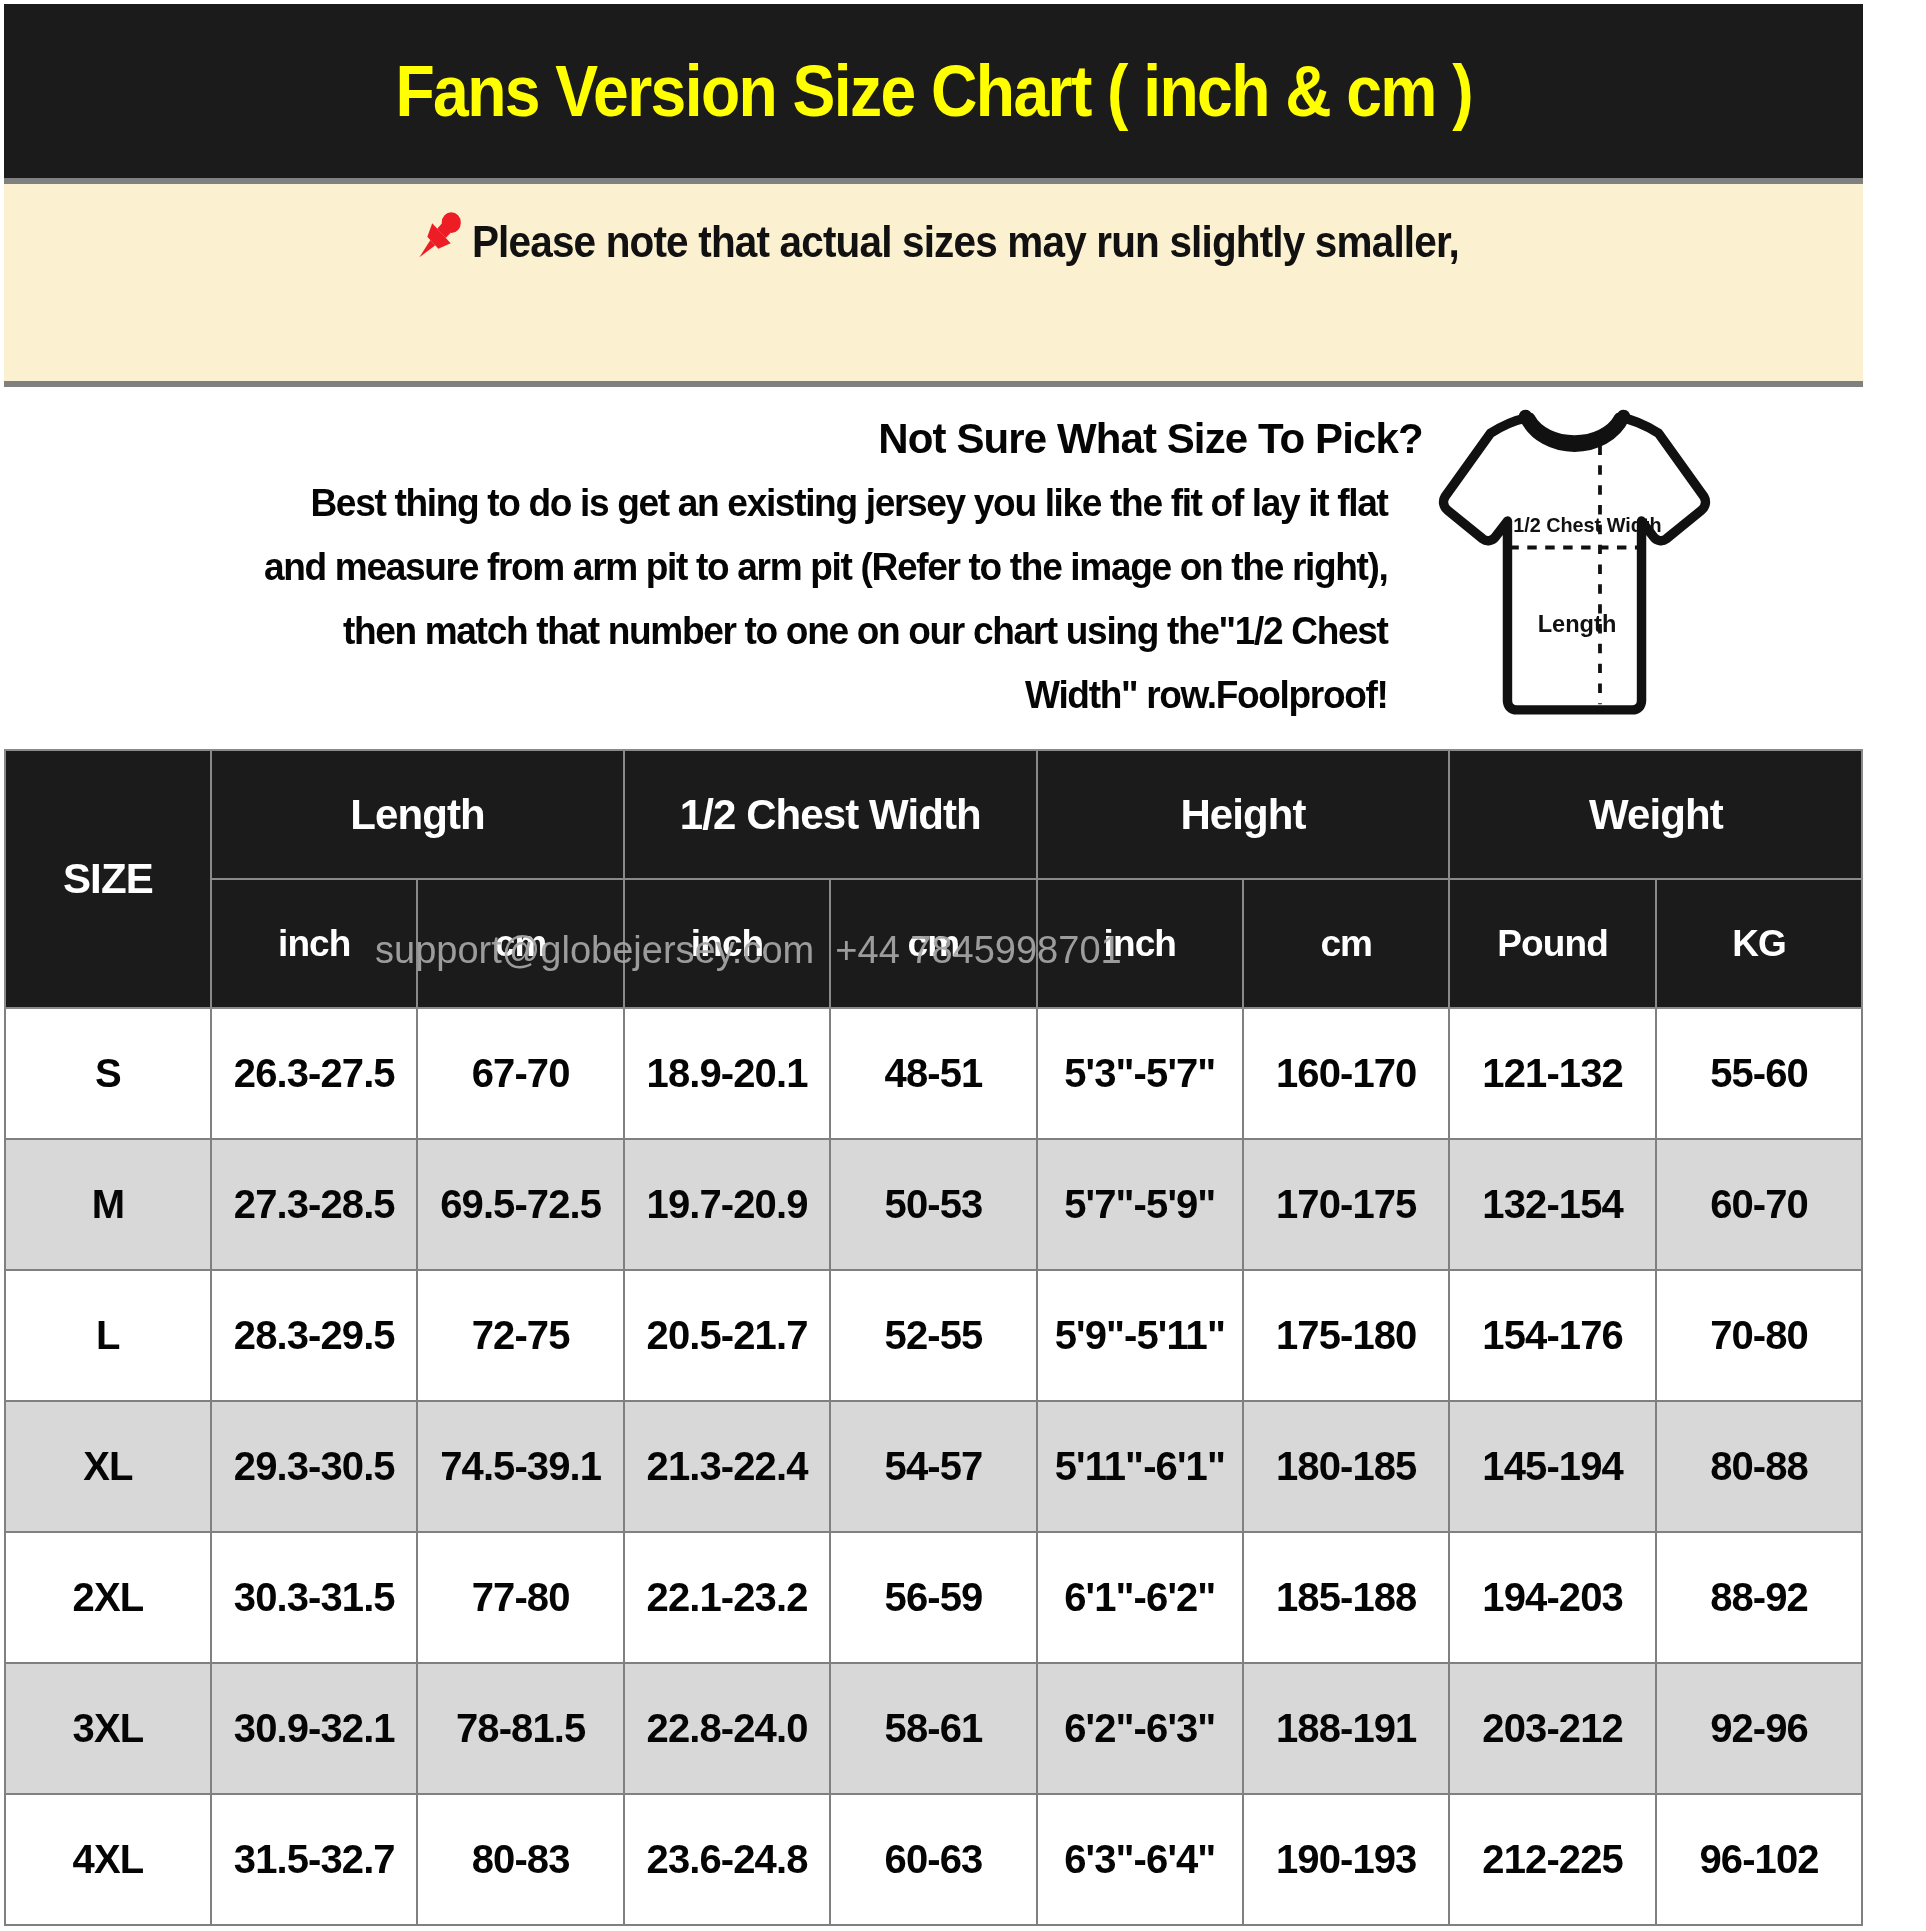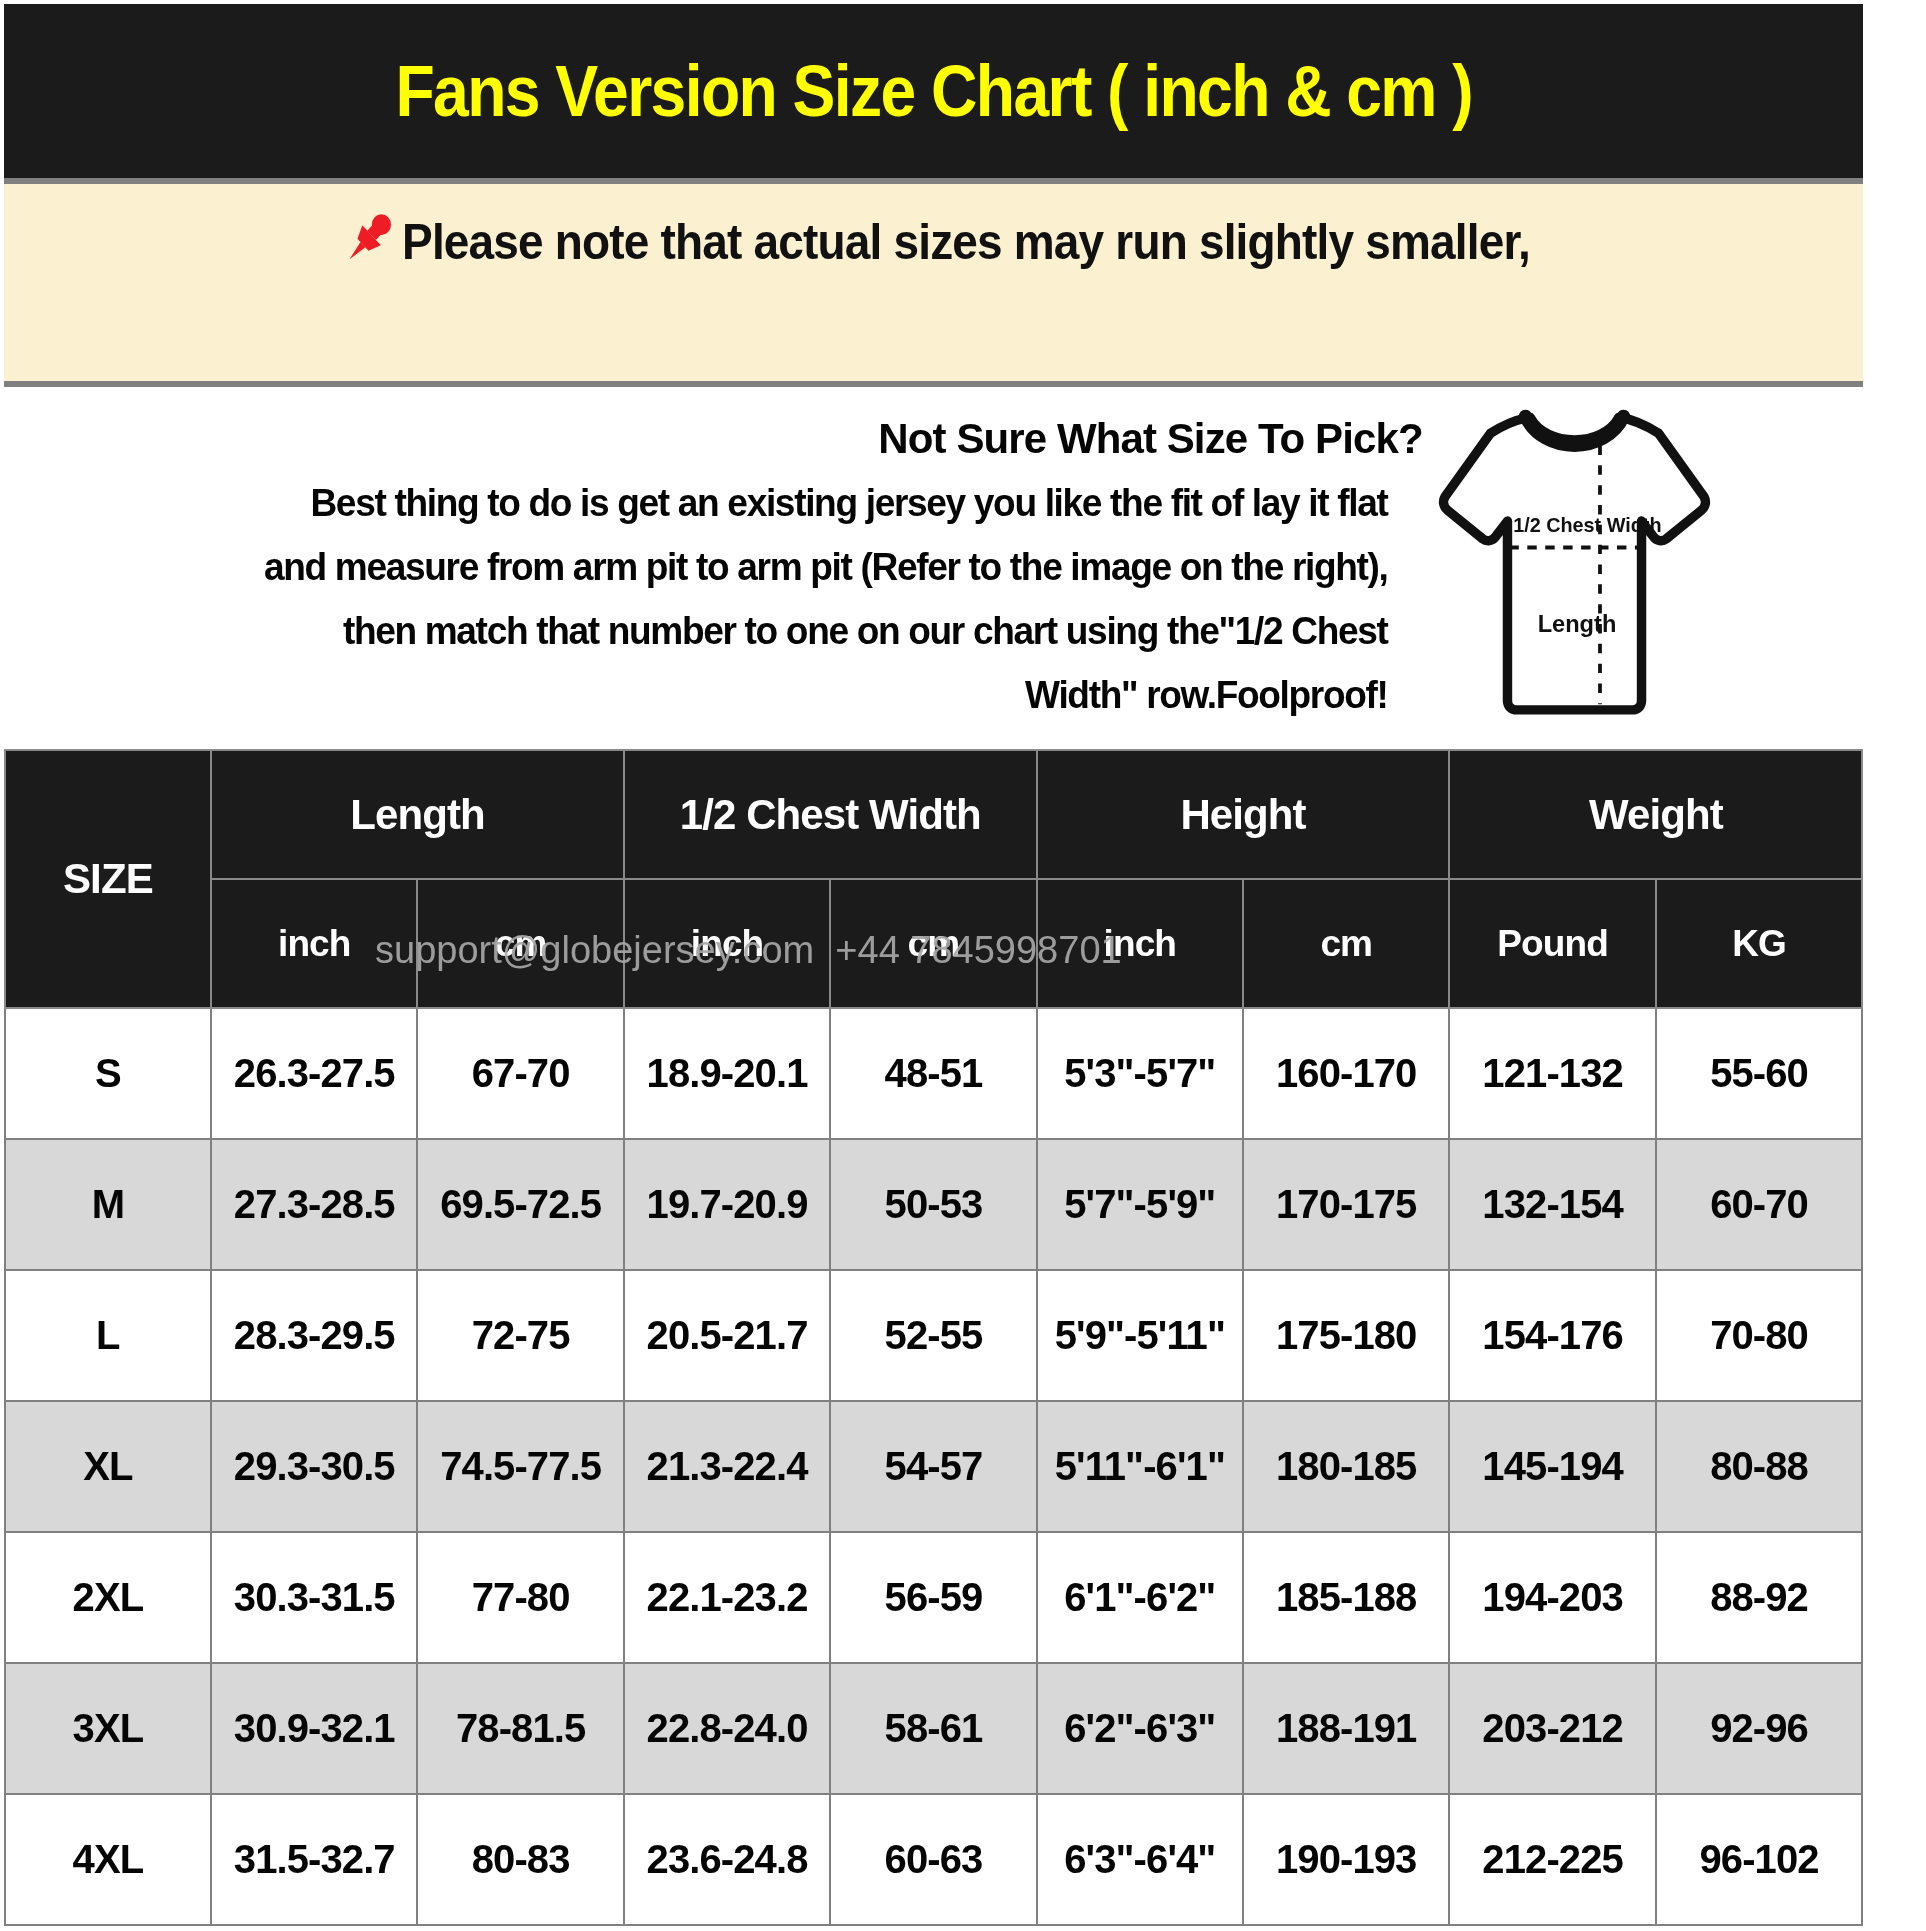--- a/index.html
+++ b/index.html
@@ -36,21 +36,21 @@
 
   
   .note {
     height: 197px;
     background: #fbf0d0;
     color: #111111;
     text-align: center;
     padding-top: 14.7px;
   }
   .note-line {
-    font-size: 50px;
+    font-size: 44px;
     font-weight: bold;
     line-height: 86px;
     letter-spacing: -0.9px;
     white-space: nowrap;
   }
   .note-line .inner { display: inline-block; transform: scaleX(0.92); }
   .pin-icon {
     display: inline-block;
     width: 68px; height: 68px;
     vertical-align: -13px;
@@ -240,21 +240,21 @@
           <td>20.5-21.7</td>
           <td>52-55</td>
           <td>5'9"-5'11"</td>
           <td>175-180</td>
           <td>154-176</td>
           <td>70-80</td>
         </tr>
         <tr class="alt">
           <td>XL</td>
           <td>29.3-30.5</td>
-          <td>74.5-77.5</td>
+          <td>74.5-39.1</td>
           <td>21.3-22.4</td>
           <td>54-57</td>
           <td>5'11"-6'1"</td>
           <td>180-185</td>
           <td>145-194</td>
           <td>80-88</td>
         </tr>
         <tr>
           <td>2XL</td>
           <td>30.3-31.5</td>

